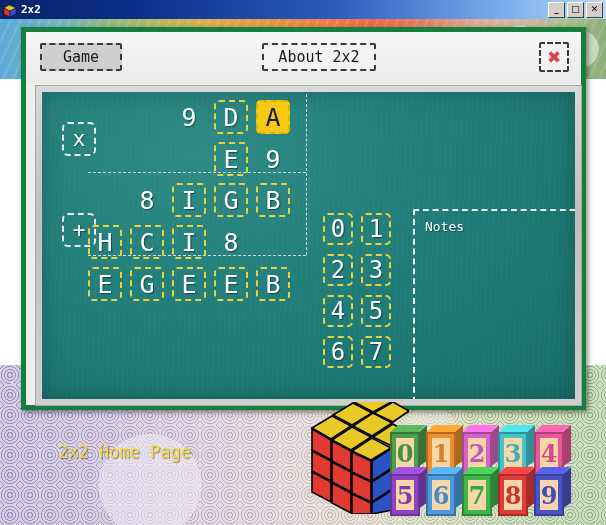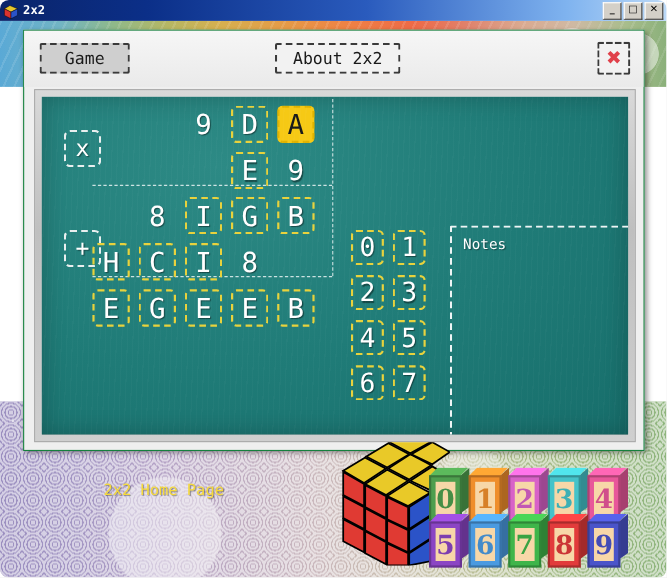--- a/index.html
+++ b/index.html
@@ -1,21 +1,21 @@
 <!DOCTYPE html>
 <html><head>
 <meta charset="utf-8">
 <style>
   html,body{margin:0;padding:0;}
   body{
     width:606px;height:525px;overflow:hidden;
     font-family:"DejaVu Sans Mono", monospace;
     background:#ffffff;
   }
-  #app{position:relative;width:606px;height:525px;overflow:hidden;border-radius:8px;}
+  #app{position:relative;width:606px;height:525px;overflow:hidden;}
 
   
   .titlebar{
     position:absolute;left:0;top:0;width:606px;height:19px;
     background:linear-gradient(to right,#0a246a 0%,#0b2f88 22%,#2a5bbd 55%,#7fb3ef 85%,#bcd9f7 100%);
     display:flex;align-items:center;
   }
   .tb-icon{width:14px;height:14px;margin-left:3px;margin-right:4px;position:relative;}
   .tb-title{color:#fff;font-size:11px;font-weight:bold;font-family:"DejaVu Sans Mono",monospace;letter-spacing:0px;}
   .tb-btns{position:absolute;right:3px;top:2px;display:flex;gap:2px;}
@@ -62,42 +62,42 @@
       radial-gradient(circle 30px at 530px 120px, rgba(255,255,255,.35) 70%, transparent 72%),
       repeating-radial-gradient(circle 2px at 10px 10px, rgba(255,255,255,.7) 0 2px, transparent 2px 3px);
     background-size:auto,auto,auto,auto,20px 20px;
     opacity:.8;
   }
 
   
   .appwin{
     position:absolute;left:21px;top:27px;width:565px;height:383px;
     background:#efefef;
-    border:1px solid #15803d;
+    border:5px solid #15803d;
     box-shadow:2px 2px 5px rgba(0,0,0,.45);
     box-sizing:border-box;
   }
   .toolbar{
     position:absolute;left:0;top:0;width:100%;height:51px;
     background:linear-gradient(to bottom,#f6f6f6,#eaeaea);
   }
   .tbtn{
     position:absolute;top:11px;height:28px;
     background:#d8d8d8;
     border:2px dashed #3a3a3a;
     color:#1a1a1a;font-size:15px;
     font-family:"DejaVu Sans Mono",monospace;
     display:flex;align-items:center;justify-content:center;
     box-sizing:border-box;cursor:pointer;
     border-radius:2px;
   }
   .tbtn.plain{background:#f2f2f2;}
   #btn-game{left:14px;width:82px;background:#cfcfcf;}
   #btn-hof{left:104px;width:124px;}
-  #btn-about{left:228px;width:114px;}
+  #btn-about{left:236px;width:114px;}
   #btn-close-red{
     right:12px;top:10px;width:30px;height:30px;
     background:#f2f2f2;border:2px dashed #3a3a3a;
     display:flex;align-items:center;justify-content:center;
     position:absolute;box-sizing:border-box;cursor:pointer;border-radius:2px;
   }
   .redx{color:#e0404a;font-size:17px;font-weight:bold;line-height:1;
         font-family:"DejaVu Sans",sans-serif;}
 
   
@@ -161,24 +161,23 @@
   }
 
   .notes{
     position:absolute;left:371px;top:117px;width:192px;height:253px;
     border:2px dashed #eef5f5;border-radius:2px;box-sizing:border-box;
     padding:8px 10px;cursor:text;
   }
   .notes-label{color:#fff;font-size:13px;font-family:"DejaVu Sans Mono",monospace;
                 text-shadow:1px 1px 1px rgba(0,0,0,.4);}
   #home-link{
-    position:absolute;left:32px;top:410px;color:#f5d93a;font-size:14px;
+    position:absolute;left:32px;top:410px;color:#f5d93a;font-size:17px;
     font-family:"DejaVu Sans Mono",monospace;cursor:pointer;
     text-shadow:1px 1px 1px rgba(0,0,0,.4);
-    margin-left:40px;
   }
 
   
   .cube{position:absolute;left:309px;top:402px;width:100px;height:110px;}
 
   
   .blocks{position:absolute;left:390px;top:432px;}
   .blk{position:absolute;width:36px;height:42px;}
   .blk .side{position:absolute;left:28px;top:-7px;width:9px;height:42px;}
   .blk .topf{position:absolute;left:0px;top:-7px;width:36px;height:8px;}

